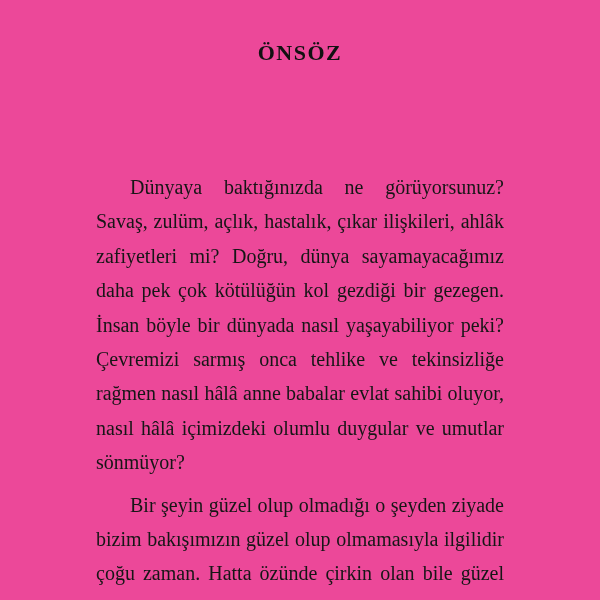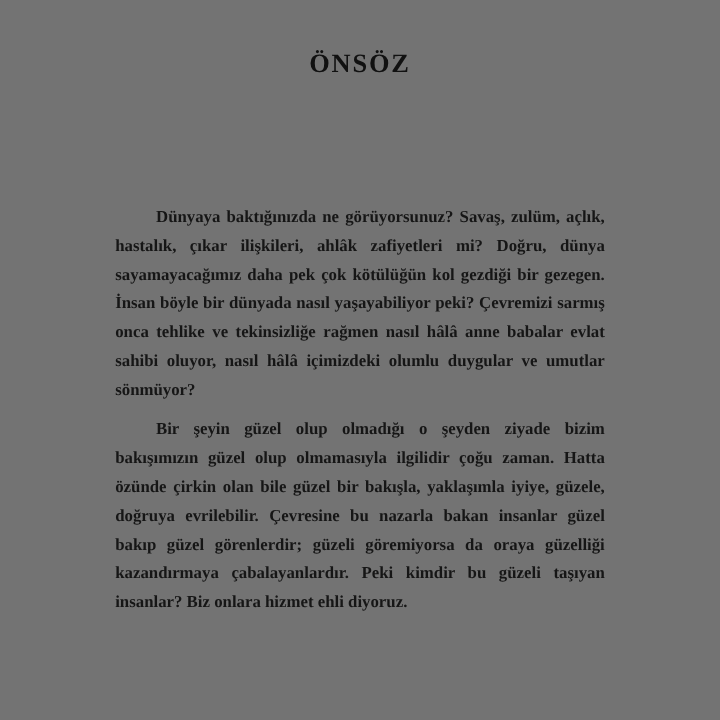--- a/index.html
+++ b/index.html
@@ -11,21 +11,21 @@
     width: 600px;
     height: 600px;
     font-family: "Liberation Serif", serif;
     color: #1a1a1a;
     overflow: hidden;
   }
   .page {
     position: relative;
     width: 600px;
     height: 600px;
-    background: #737373;
+    background: #ec4899;
     box-sizing: border-box;
   }
   .page-title {
     text-align: center;
     font-family: "Liberation Serif", serif;
     font-size: 22px;
     font-weight: bold;
     letter-spacing: 1.5px;
     margin: 0;
     padding-top: 40px;
@@ -34,27 +34,26 @@
   .body-text {
     position: absolute;
     top: 170px;
     left: 96px;
     width: 408px;
   }
   .para {
     margin: 0 0 0 0;
     text-align: justify;
     text-justify: inter-word;
-    font-size: 14px;
+    font-size: 20px;
     line-height: 1.72;
     text-indent: 34px;
     color: #161616;
     -webkit-hyphens: manual;
     hyphens: manual;
-    font-weight: bold;
   }
   .para + .para {
     margin-top: 8px;
   }
 </style>
 </head>
 <body>
 
 <div class="page">
   <h1 class="page-title">ÖNSÖZ</h1>

